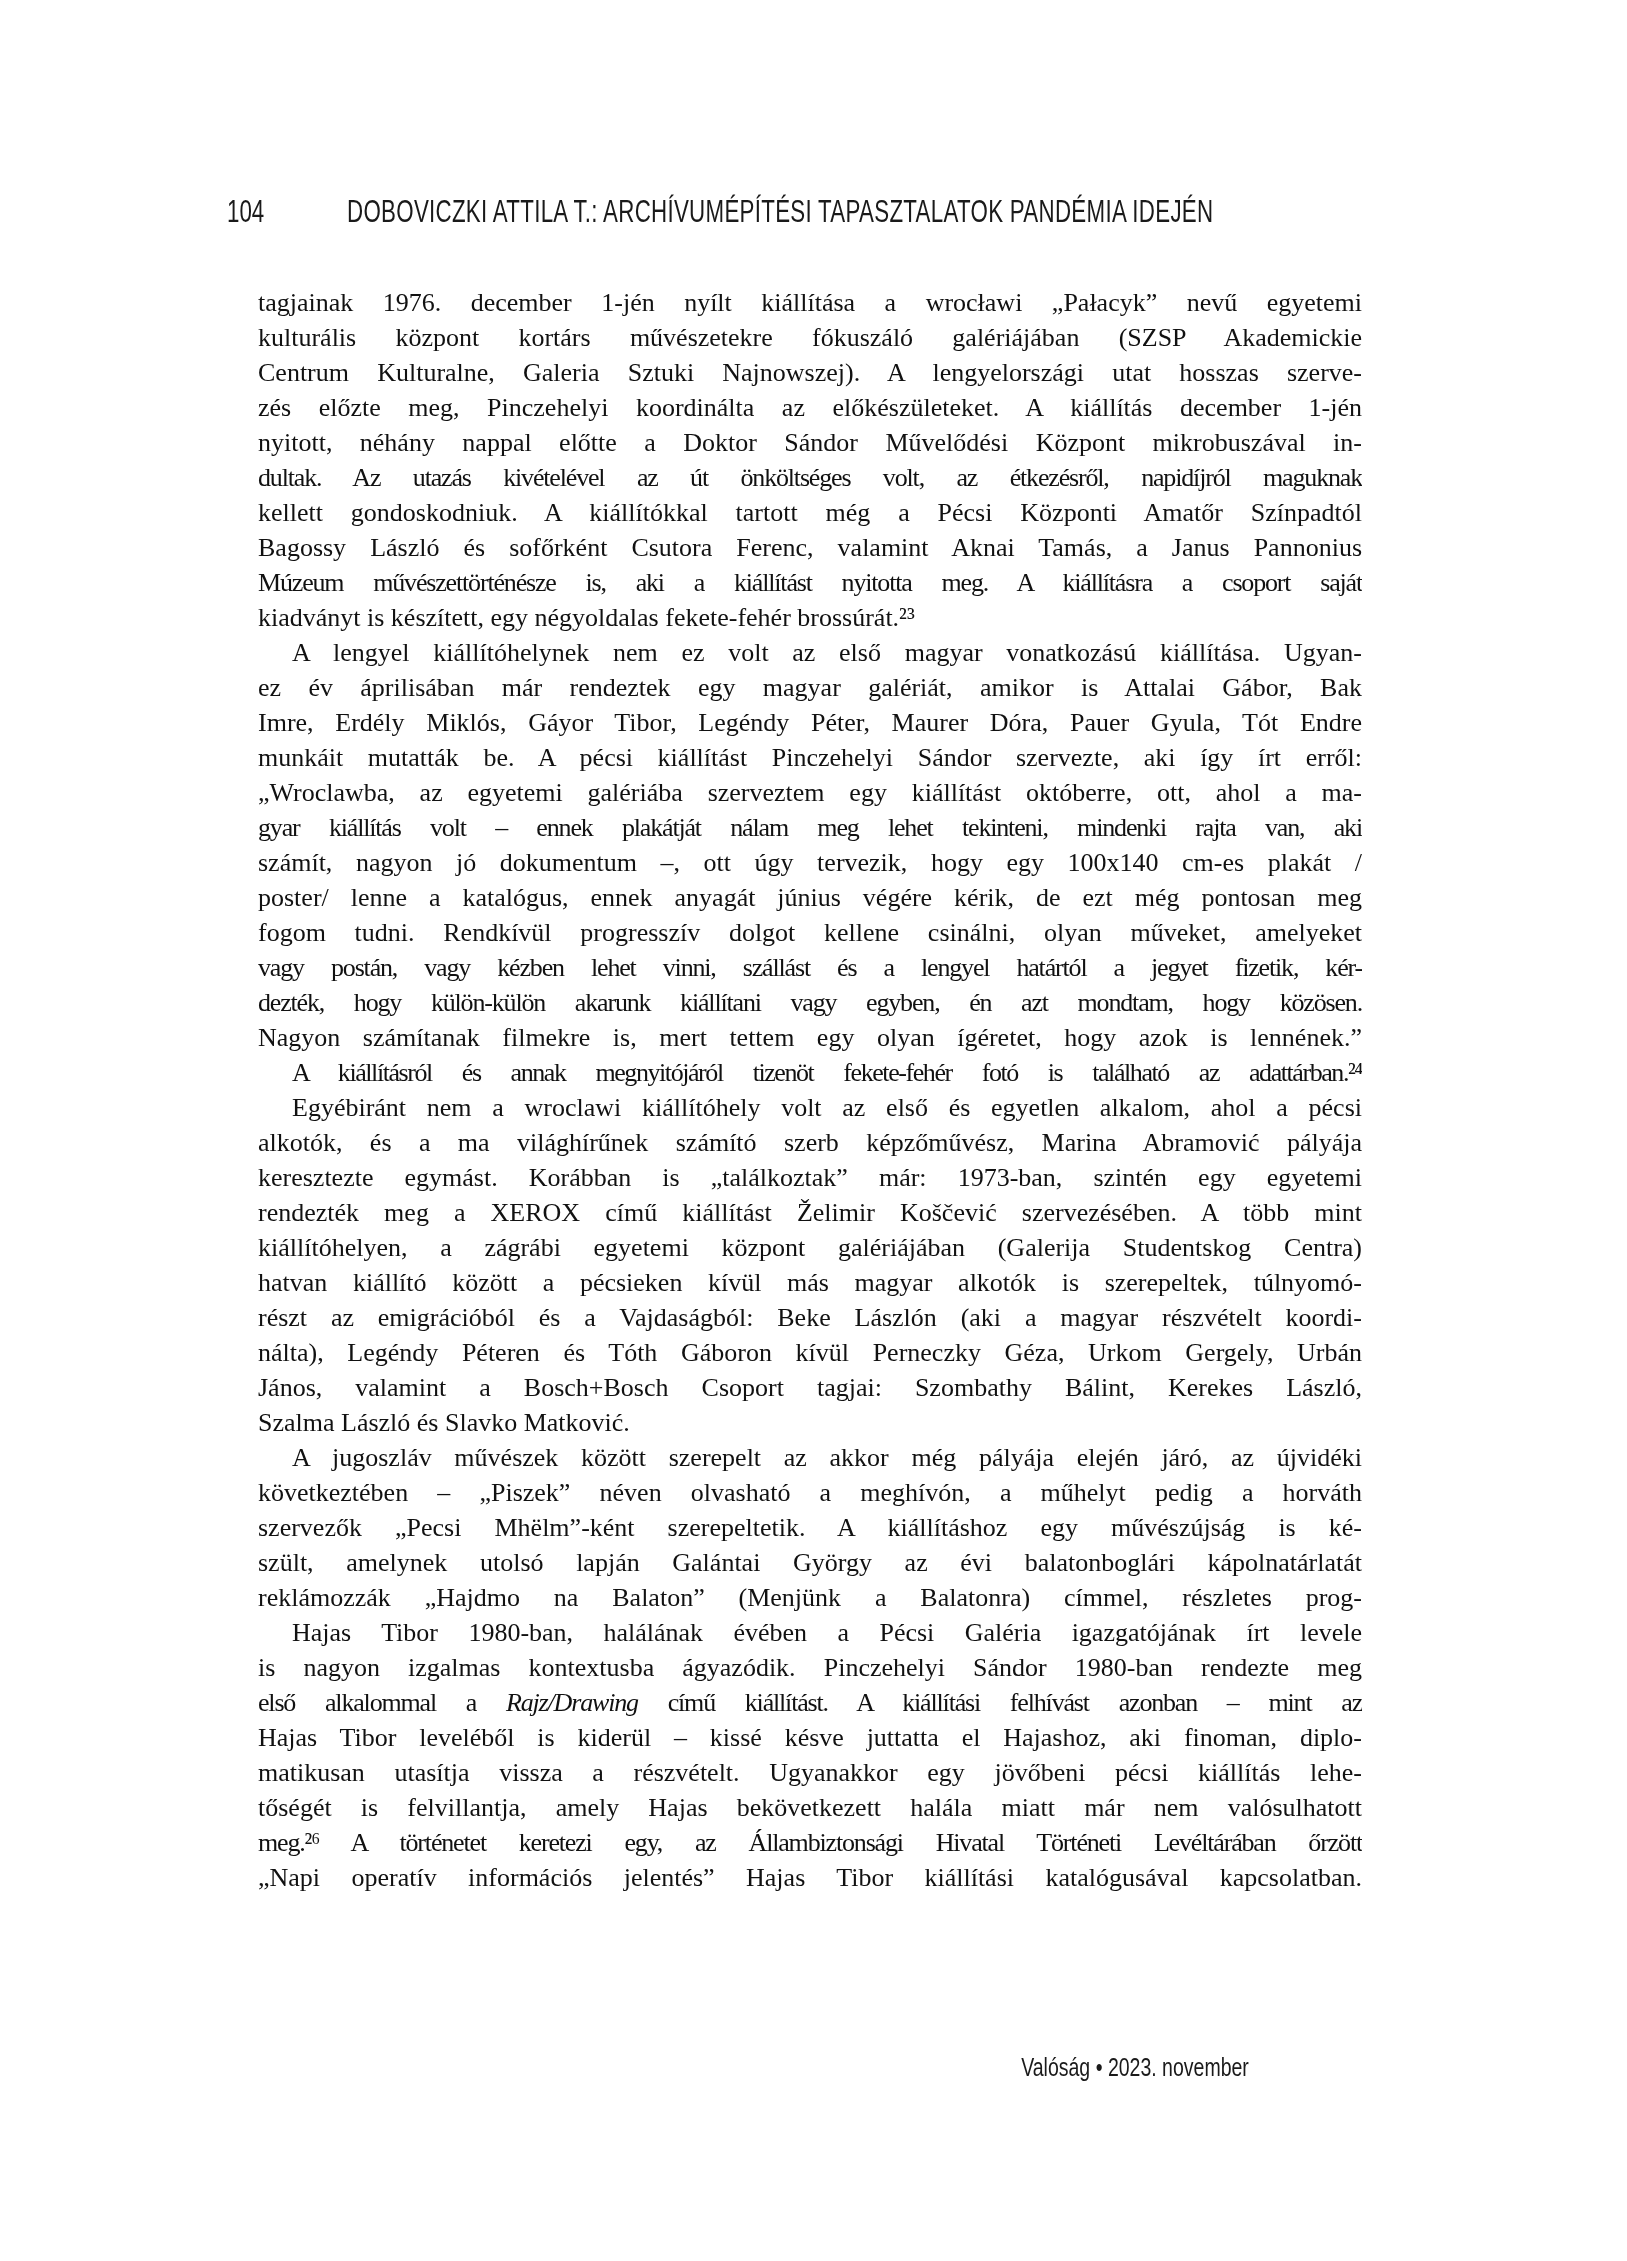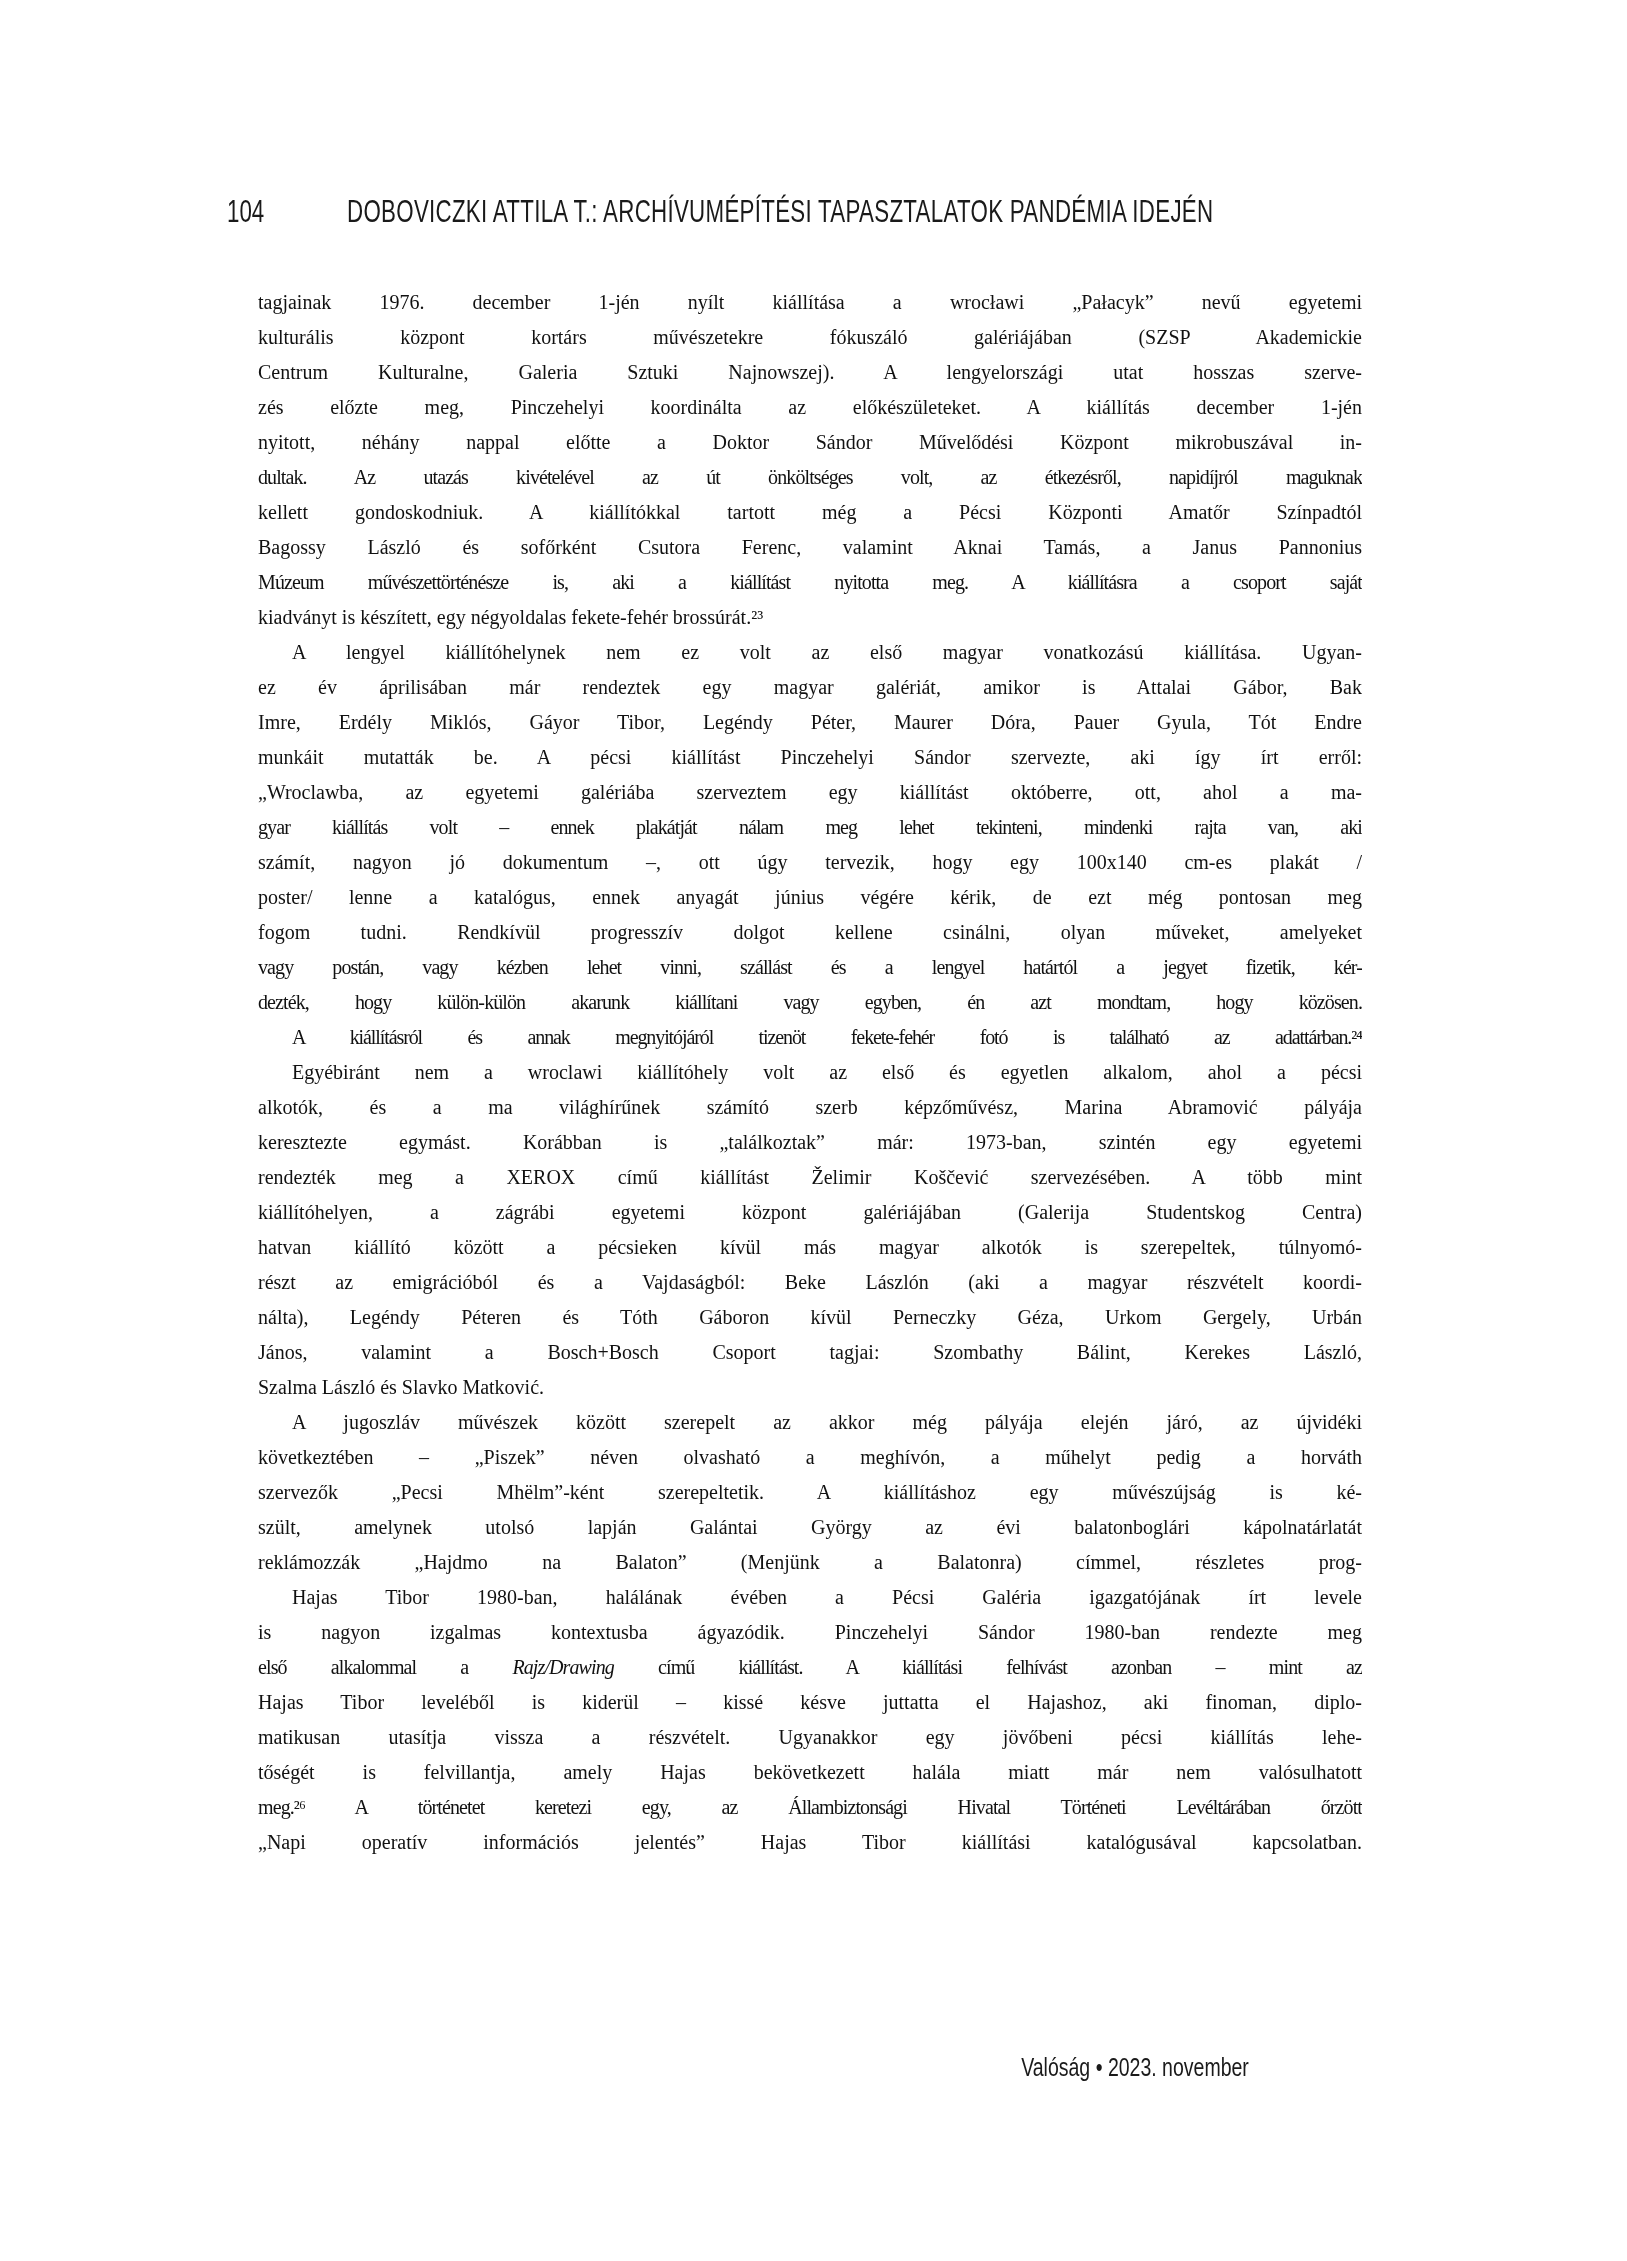--- a/index.html
+++ b/index.html
@@ -25,21 +25,21 @@
   }
   .pagenum { left: 227px; }
   .runtitle { left: 347px; letter-spacing: 0.4px; }
   
   .bodycol {
     position: absolute;
     left: 258px;
     top: 285px;
     width: 1104px;
     font-family: "Liberation Serif", "DejaVu Serif", serif;
-    font-size: 20px;
+    font-size: 26px;
     line-height: 35px;
     color: #111111;
   }
   .para { margin: 0; }
   .line {
     text-align: justify;
     text-align-last: justify;
     height: 35px;
     overflow: hidden;
     white-space: normal;
@@ -91,20 +91,21 @@
       <div class="line">ez év áprilisában már rendeztek egy magyar galériát, amikor is Attalai Gábor, Bak</div>
       <div class="line">Imre, Erdély Miklós, Gáyor Tibor, Legéndy Péter, Maurer Dóra, Pauer Gyula, Tót Endre</div>
       <div class="line">munkáit mutatták be. A pécsi kiállítást Pinczehelyi Sándor szervezte, aki így írt erről:</div>
       <div class="line">„Wroclawba, az egyetemi galériába szerveztem egy kiállítást októberre, ott, ahol a ma-</div>
       <div class="line tight">gyar kiállítás volt – ennek plakátját nálam meg lehet tekinteni, mindenki rajta van, aki</div>
       <div class="line">számít, nagyon jó dokumentum –, ott úgy tervezik, hogy egy 100x140 cm-es plakát /</div>
       <div class="line">poster/ lenne a katalógus, ennek anyagát június végére kérik, de ezt még pontosan meg</div>
       <div class="line">fogom tudni. Rendkívül progresszív dolgot kellene csinálni, olyan műveket, amelyeket</div>
       <div class="line tight">vagy postán, vagy kézben lehet vinni, szállást és a lengyel határtól a jegyet fizetik, kér-</div>
       <div class="line tight">dezték, hogy külön-külön akarunk kiállítani vagy egyben, én azt mondtam, hogy közösen.</div>
+      <div class="line">Nagyon számítanak filmekre is, mert tettem egy olyan ígéretet, hogy azok is lennének.”</div>
     </div>
 
     <div class="para">
       <div class="line ind tight2">A kiállításról és annak megnyitójáról tizenöt fekete-fehér fotó is található az adattárban.²⁴</div>
     </div>
 
     <div class="para">
       <div class="line ind">Egyébiránt nem a wroclawi kiállítóhely volt az első és egyetlen alkalom, ahol a pécsi</div>
       <div class="line">alkotók, és a ma világhírűnek számító szerb képzőművész, Marina Abramović pályája</div>
       <div class="line">keresztezte egymást. Korábban is „találkoztak” már: 1973-ban, szintén egy egyetemi</div>

